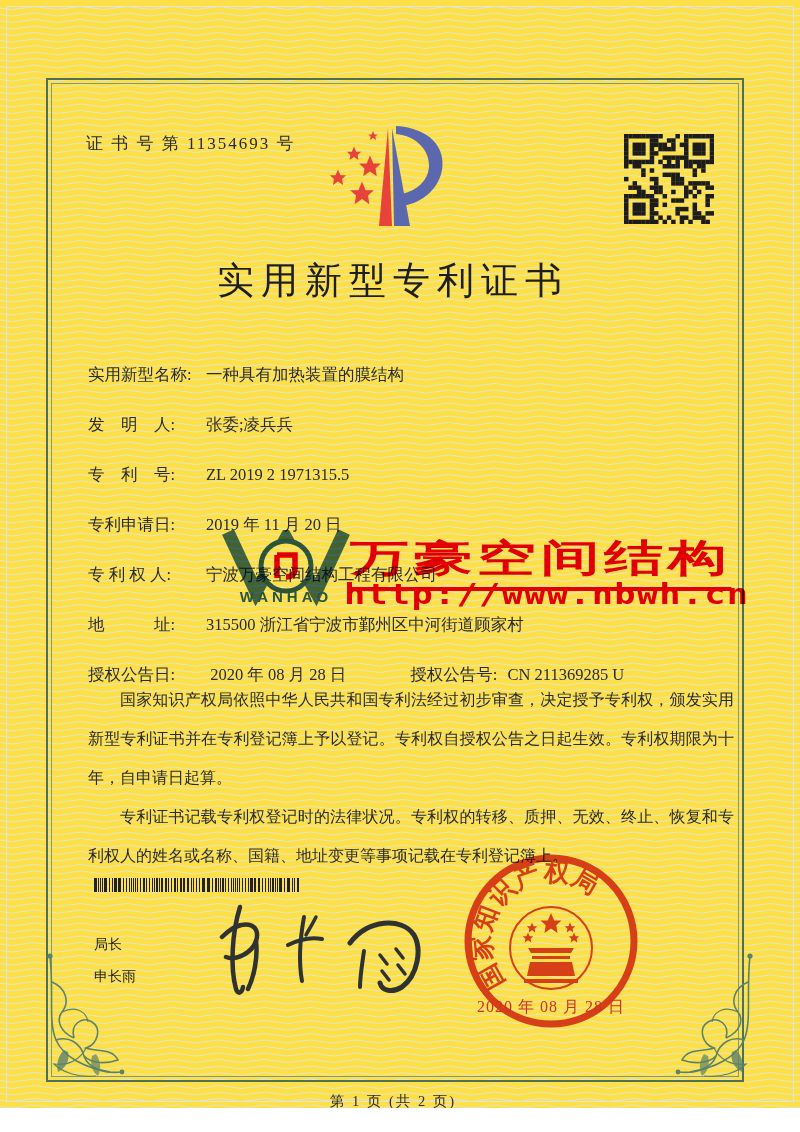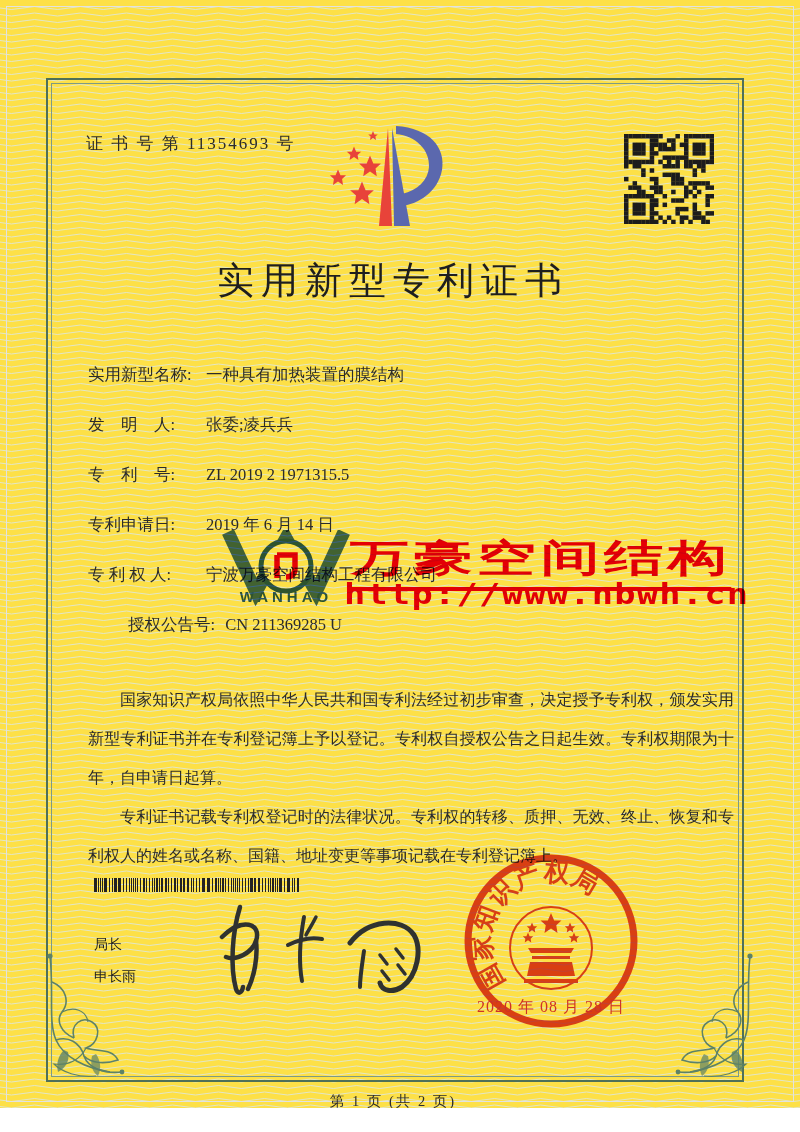--- a/index.html
+++ b/index.html
@@ -13,21 +13,21 @@
   .cert-no{position:absolute;left:86px;top:132px;font-size:17px;letter-spacing:2px;z-index:3;}
   .logo{position:absolute;left:318px;top:122px;z-index:3;}
   .qr{position:absolute;left:624px;top:134px;z-index:3;}
   .title{position:absolute;left:46px;top:256px;width:694px;text-align:center;font-size:37px;
          font-weight:400;letter-spacing:7px;color:#1e1e1e;z-index:3;}
   .fields{position:absolute;left:88px;top:350px;width:648px;z-index:3;font-size:16.5px;}
   .frow{height:50px;display:flex;align-items:center;}
   .flabel{display:inline-block;width:112px;}
   .fvalue{margin-left:6px;}
   .grant-row{display:flex;}
-  .grant-row .pair2{margin-left:40px;}
+  .grant-row .pair2{margin-left:64px;}
   .paras{position:absolute;left:88px;top:680px;width:646px;z-index:3;font-size:16px;
          line-height:39px;text-align:justify;}
   .paras p{margin:0;text-indent:2em;}
   .barcode{position:absolute;left:94px;top:878px;z-index:3;}
   .signer{position:absolute;left:94px;top:928px;z-index:3;font-size:14px;line-height:32px;
           font-family:"Liberation Sans","DejaVu Sans",sans-serif;color:#222;}
   .signature{position:absolute;left:212px;top:893px;z-index:3;}
   .seal{position:absolute;left:462px;top:852px;z-index:4;mix-blend-mode:multiply;opacity:.93;}
   .seal-date{position:absolute;left:458px;top:997px;width:186px;text-align:center;z-index:5;
              color:#cd3228;font-size:16px;letter-spacing:1px;}
@@ -499,27 +499,35 @@
     <div class="frow">
       <span class="flabel">发　明　人:</span>
       <span class="fvalue">张委;凌兵兵</span>
     </div>
     <div class="frow">
       <span class="flabel">专　利　号:</span>
       <span class="fvalue">ZL 2019 2 1971315.5</span>
     </div>
     <div class="frow">
       <span class="flabel">专利申请日:</span>
-      <span class="fvalue">2019 年 6 月 14 日</span>
+      <span class="fvalue">2019 年 11 月 20 日</span>
     </div>
     <div class="frow">
       <span class="flabel">专 利 权 人:</span>
       <span class="fvalue">宁波万豪空间结构工程有限公司</span>
     </div>
+    <div class="frow">
+      <span class="flabel">地　　　址:</span>
+      <span class="fvalue">315500 浙江省宁波市鄞州区中河街道顾家村</span>
+    </div>
     <div class="frow grant-row">
+      <span>
+        <span class="flabel">授权公告日:</span>
+        <span class="fvalue">2020 年 08 月 28 日</span>
+      </span>
       <span class="pair2">
         <span>授权公告号:</span>
         <span class="fvalue">CN 211369285 U</span>
       </span>
     </div>
   </div>
 
   <div class="paras">
     <p>国家知识产权局依照中华人民共和国专利法经过初步审查，决定授予专利权，颁发实用新型专利证书并在专利登记簿上予以登记。专利权自授权公告之日起生效。专利权期限为十年，自申请日起算。</p>
     <p>专利证书记载专利权登记时的法律状况。专利权的转移、质押、无效、终止、恢复和专利权人的姓名或名称、国籍、地址变更等事项记载在专利登记簿上。</p>

